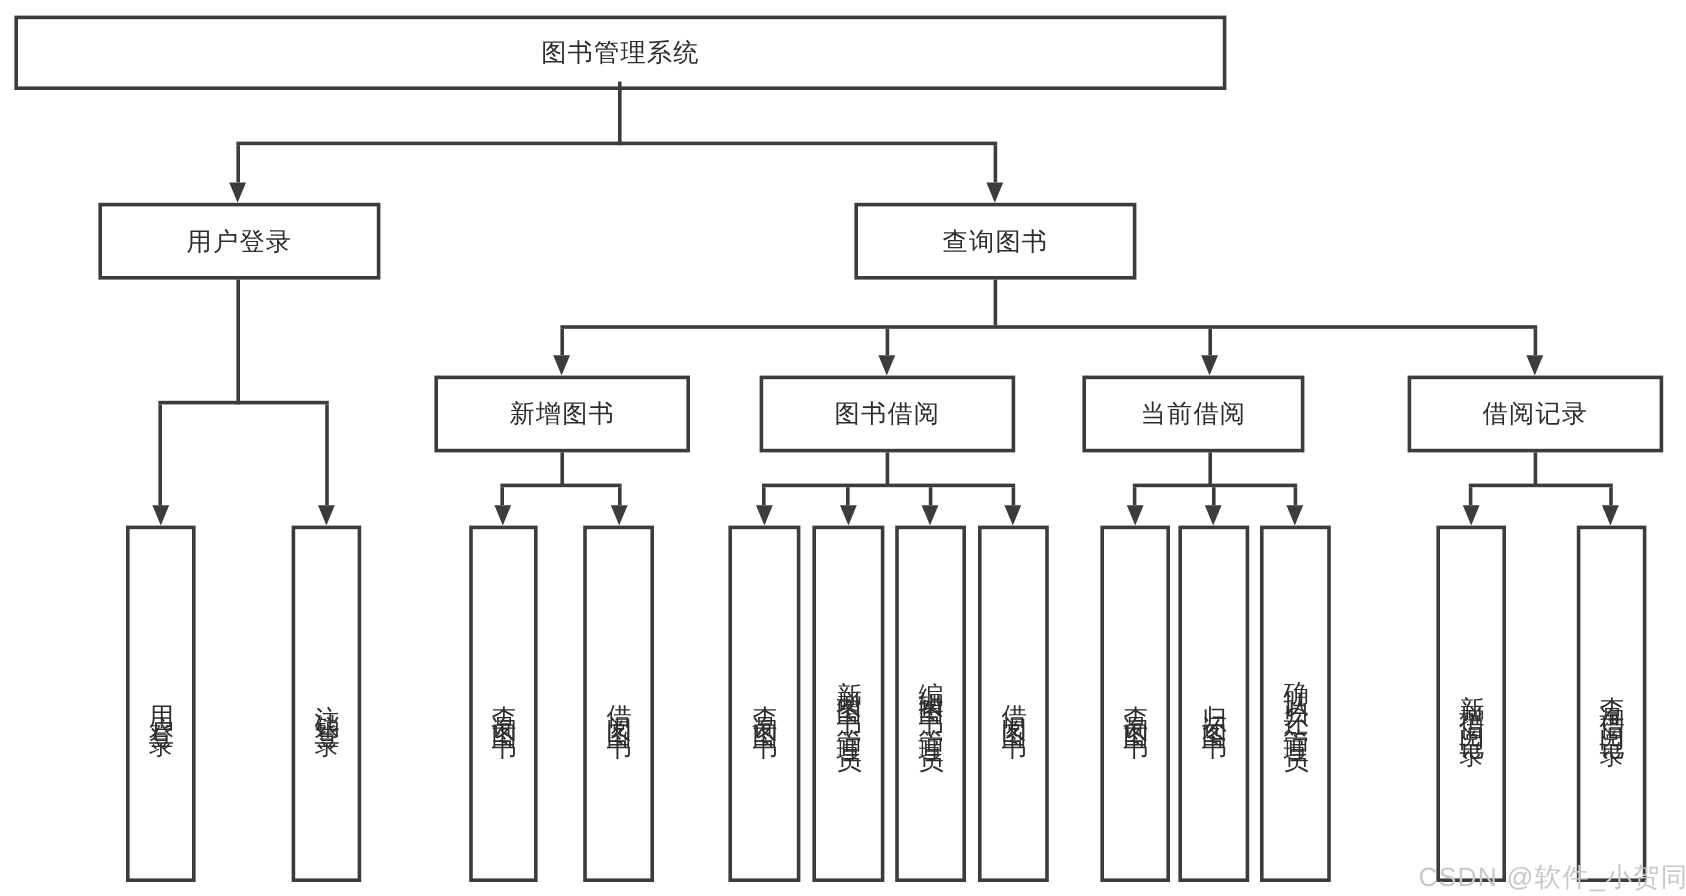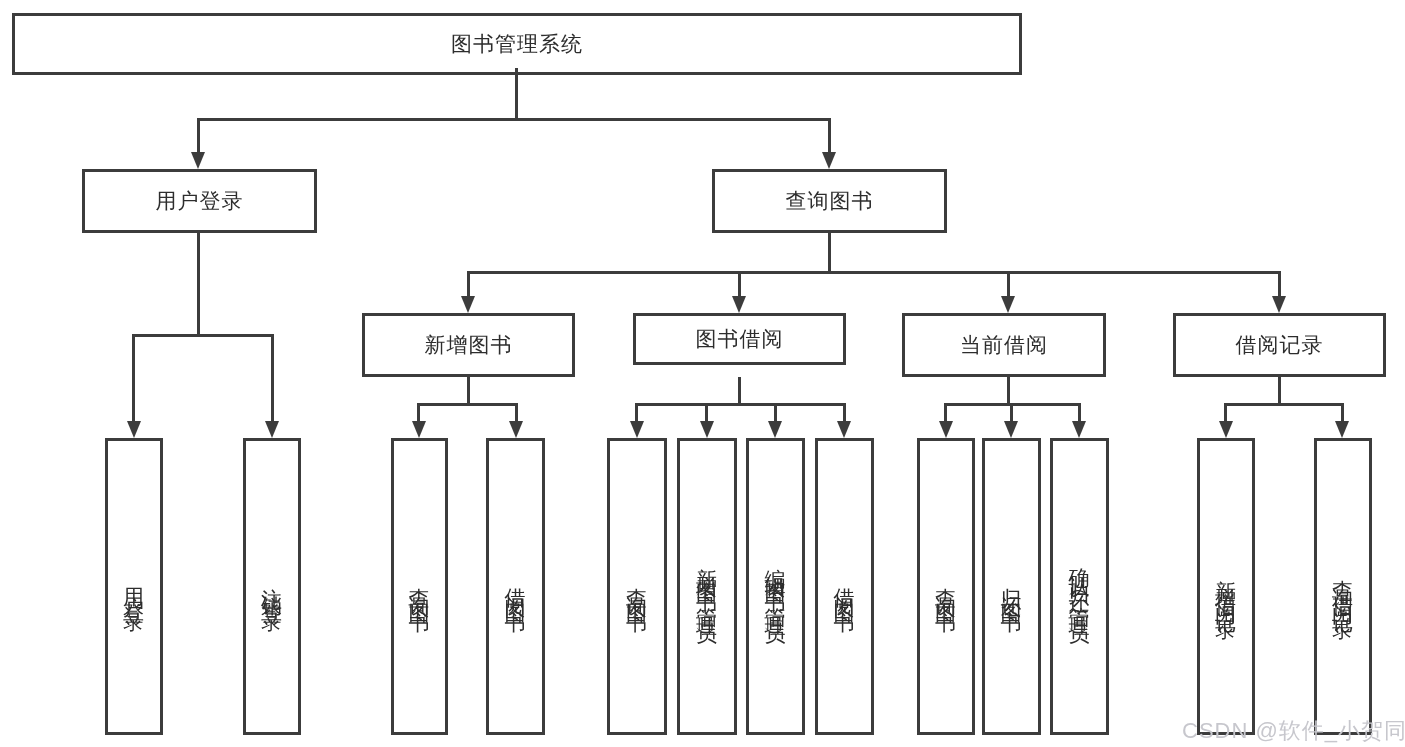--- a/index.html
+++ b/index.html
@@ -77,22 +77,22 @@
   <div class="line" style="left:467px;top:274px;width:3px;height:22px"></div>
   <div class="arrow" style="left:461px;top:296px"></div>
   <div class="line" style="left:738px;top:274px;width:3px;height:22px"></div>
   <div class="arrow" style="left:732px;top:296px"></div>
   <div class="line" style="left:1007px;top:274px;width:3px;height:22px"></div>
   <div class="arrow" style="left:1001px;top:296px"></div>
   <div class="line" style="left:1278px;top:274px;width:3px;height:22px"></div>
   <div class="arrow" style="left:1272px;top:296px"></div>
 
   <div class="node hnode" style="left:362px;top:313px;width:213px;height:64px">新增图书</div>
-  <div class="node hnode" style="left:633px;top:313px;width:213px;height:52px">图书借阅</div>
-  <div class="node hnode" style="left:902px;top:313px;width:204px;height:64px">当前借阅</div>
+  <div class="node hnode" style="left:633px;top:313px;width:213px;height:64px">图书借阅</div>
+  <div class="node hnode" style="left:902px;top:313px;width:185px;height:64px">当前借阅</div>
   <div class="node hnode" style="left:1173px;top:313px;width:213px;height:64px">借阅记录</div>
 
   <div class="line" style="left:467px;top:377px;width:3px;height:28px"></div>
   <div class="line" style="left:417px;top:403px;width:101px;height:3px"></div>
   <div class="line" style="left:417px;top:406px;width:3px;height:15px"></div>
   <div class="arrow" style="left:412px;top:421px"></div>
   <div class="line" style="left:515px;top:406px;width:3px;height:15px"></div>
   <div class="arrow" style="left:509px;top:421px"></div>
 
   <div class="line" style="left:738px;top:377px;width:3px;height:28px"></div>

